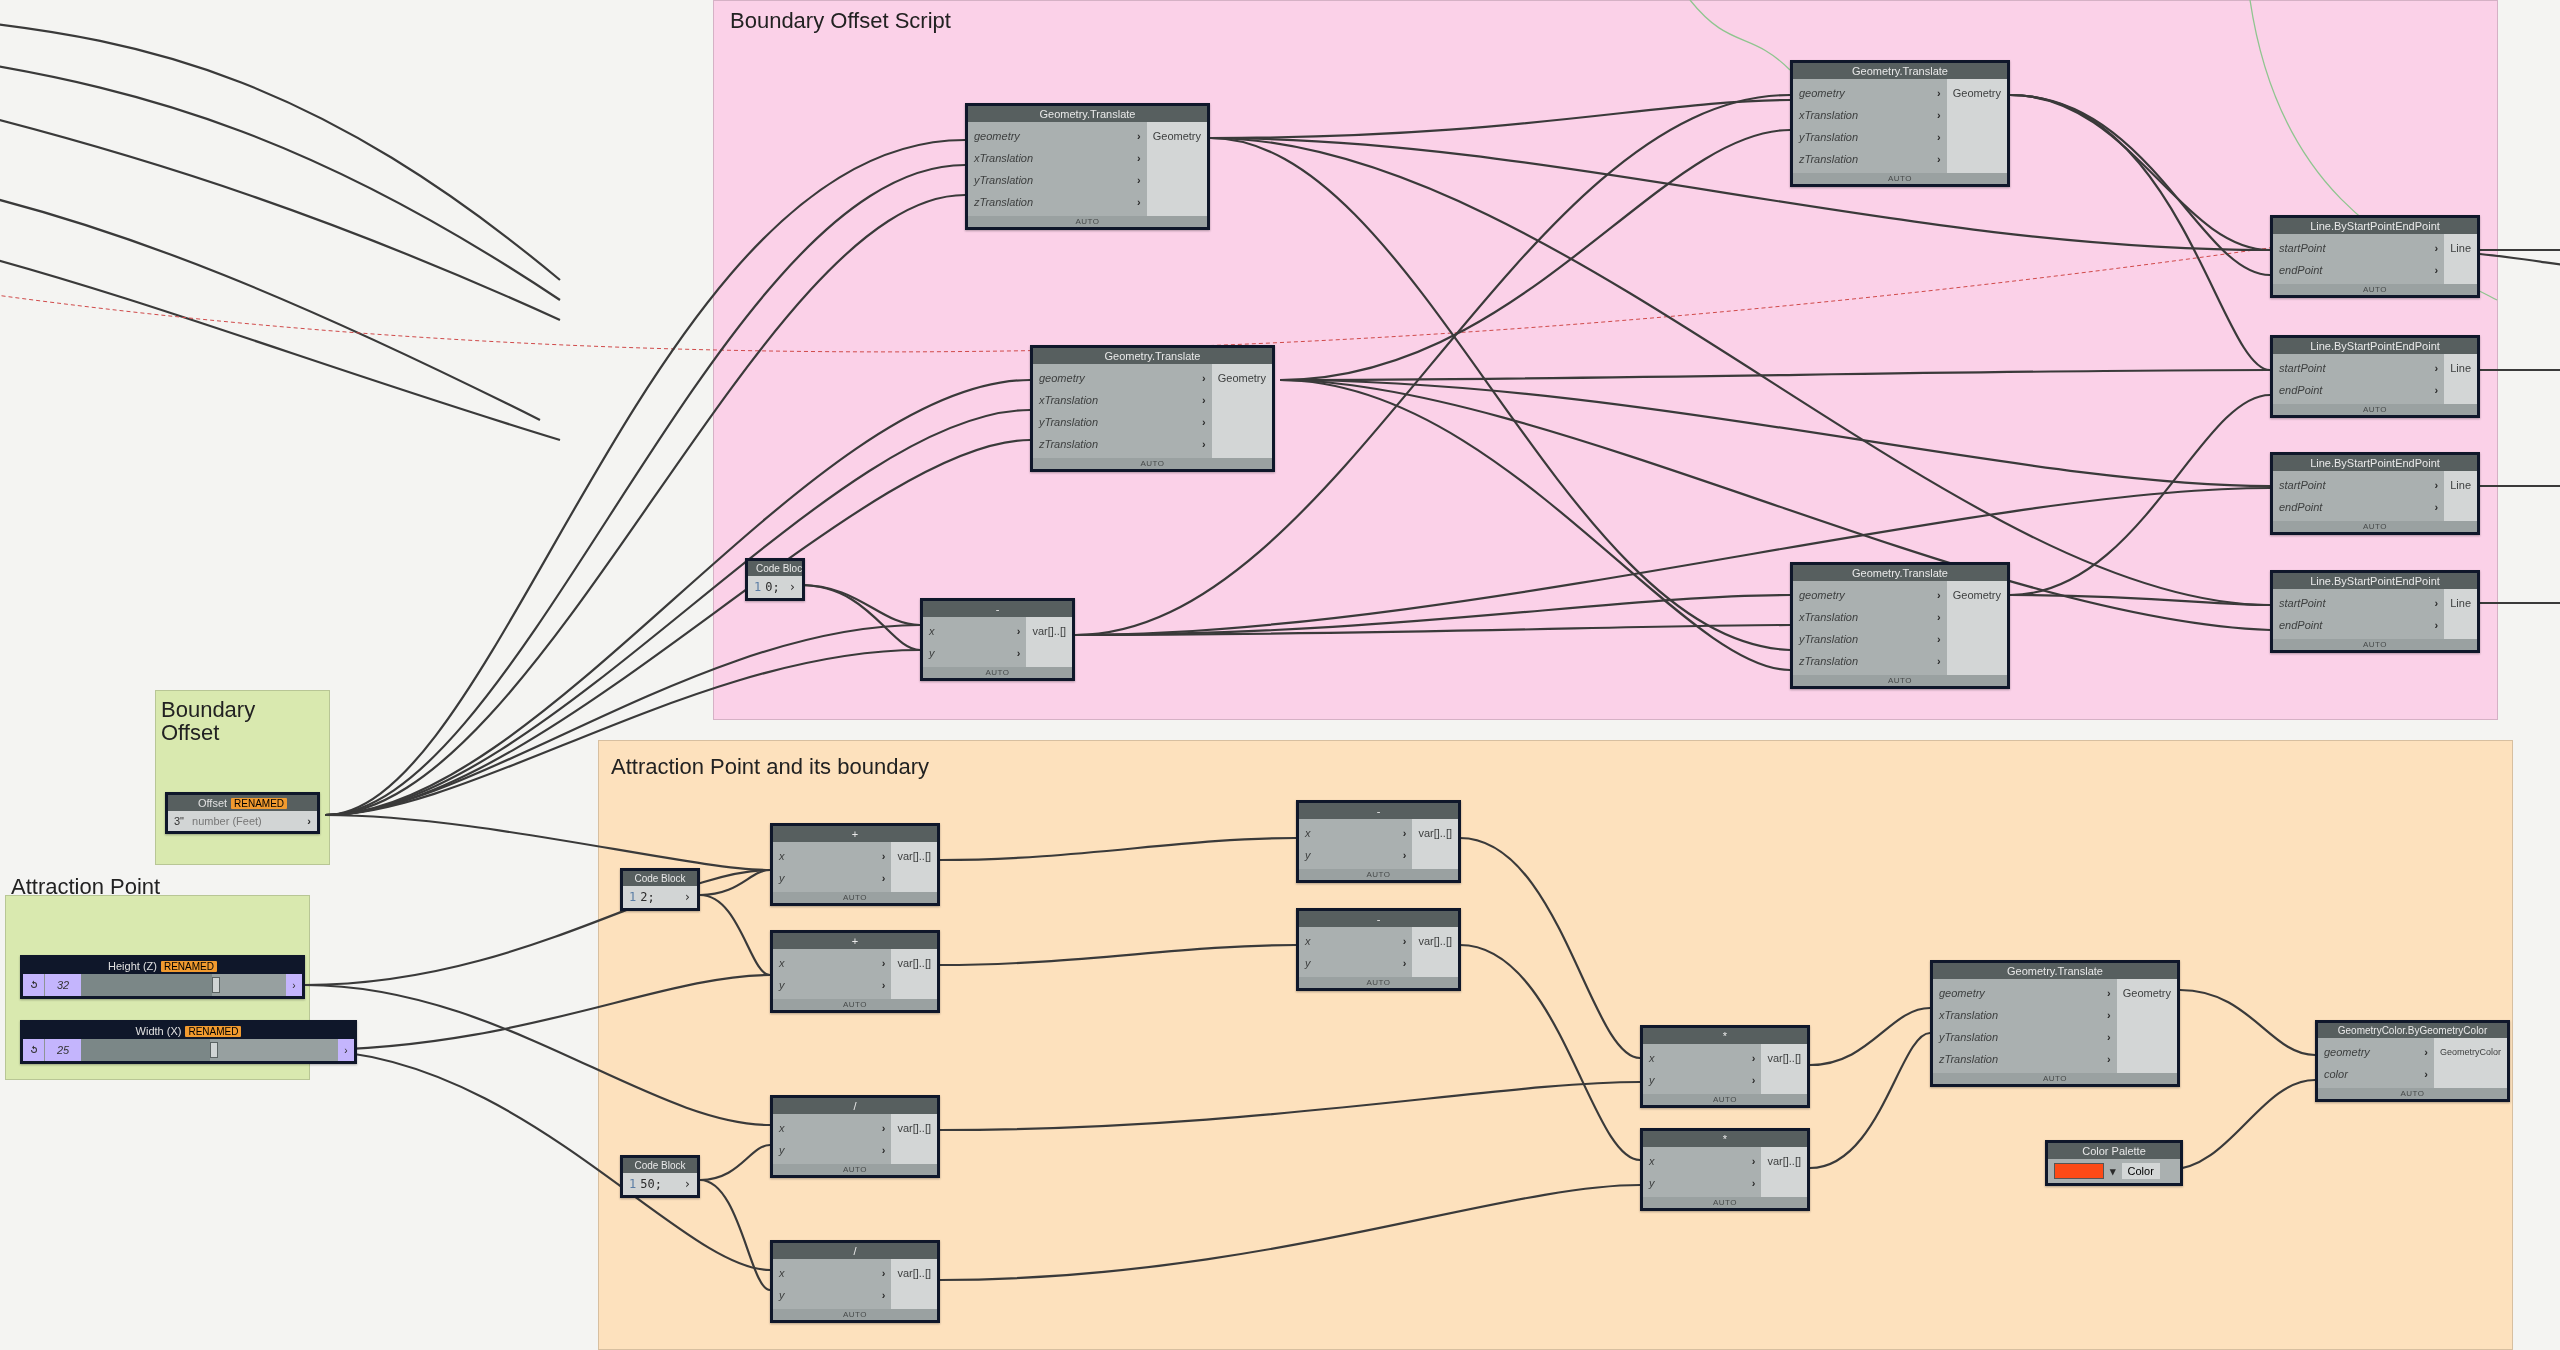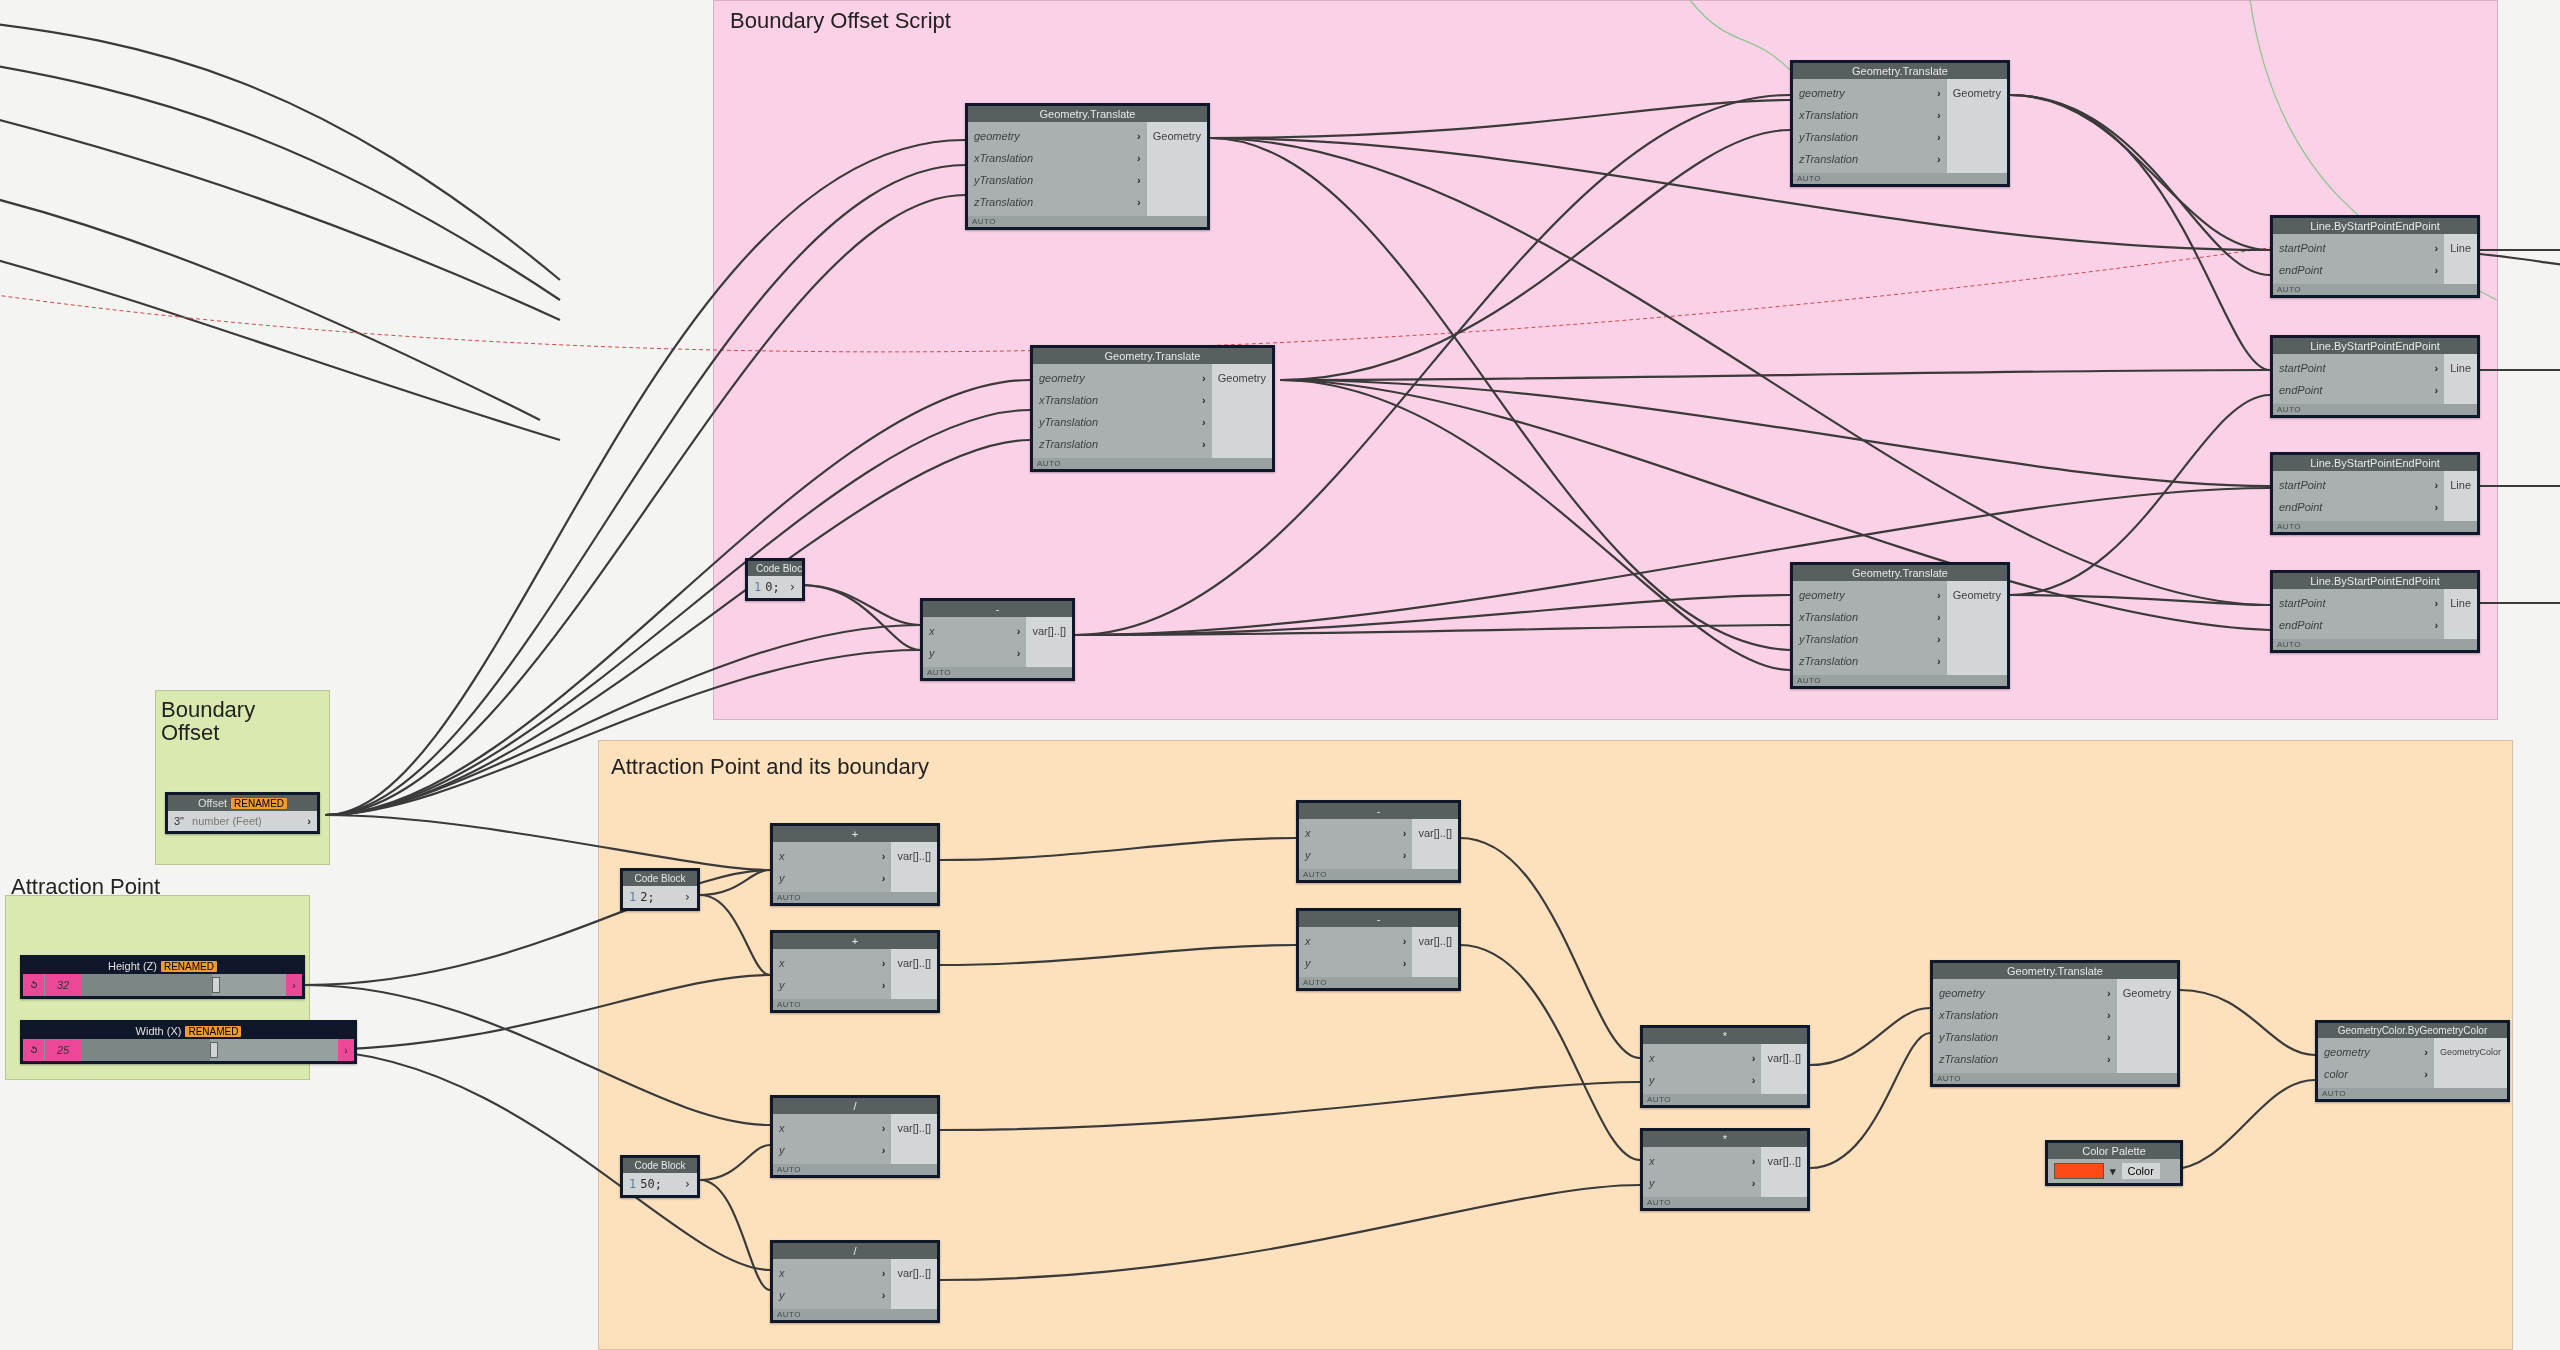--- a/index.html
+++ b/index.html
@@ -17,29 +17,29 @@
   .node-body { display:flex; font-size:11px; }
   .col { padding:3px 0; }
   .col-in  { flex:1; }
   .col-out { background:#d3d6d6; padding:3px 6px; }
   .port-row { display:flex; align-items:center; height:22px; }
   .port-row.in  { justify-content:flex-start; padding-left:6px; }
   .port-row.in .lbl { color:#3d3f3f; font-style:italic; font-size:11px; }
   .port-row.in .chev { margin-left:auto; margin-right:6px; }
   .port-row.out .lbl { color:#3d3f3f; }
   .chev { color:#2b2b2b; font-weight:bold; }
-  .footer { background:#9aa1a1; color:#474a4a; font-size:8px; text-align:left; padding:1px 4px; letter-spacing:.5px; }
+  .footer { background:#9aa1a1; color:#474a4a; font-size:8px; text-align:center; padding:1px 4px; letter-spacing:.5px; }
 
   .cb-body { background:#d2d5d5; font-family:Consolas,monospace; font-size:12px; padding:4px 6px; display:flex; align-items:center; }
   .cb-line { color:#5a7da5; margin-right:4px; }
   .cb-code { color:#2b2b2b; }
   .cb-port { margin-left:auto; color:#2b2b2b; }
 
   .slider-head { background:#0f172a; color:#e0e0e0; font-size:11px; padding:2px 6px; text-align:center; }
-  .slider-body { display:flex; align-items:center; background:#ec4899; }
+  .slider-body { display:flex; align-items:center; background:#c4b5fd; }
   .s-refresh { width:22px; height:22px; display:flex; align-items:center; justify-content:center; border-right:1px solid #8e9595; cursor:pointer; }
   .s-refresh svg { width:12px; height:12px; }
   .s-val  { width:36px; text-align:center; font-style:italic; color:#333; font-size:11px; }
   .s-track { flex:1; height:22px; position:relative; background:#97a0a0; }
   .s-fill  { position:absolute; top:0; bottom:0; left:0; background:#7b8787; }
   .s-knob  { position:absolute; top:3px; width:8px; height:16px; background:#d0d4d4; border:1px solid #5a6262; }
   .s-out   { width:16px; text-align:center; color:#2b2b2b; }
 
   .offset-head { background:#575f5f; color:#e0e0e0; font-size:11px; padding:2px 6px; text-align:center; }
   .offset-body { background:#d2d5d5; font-size:11px; padding:4px 6px; display:flex; }

